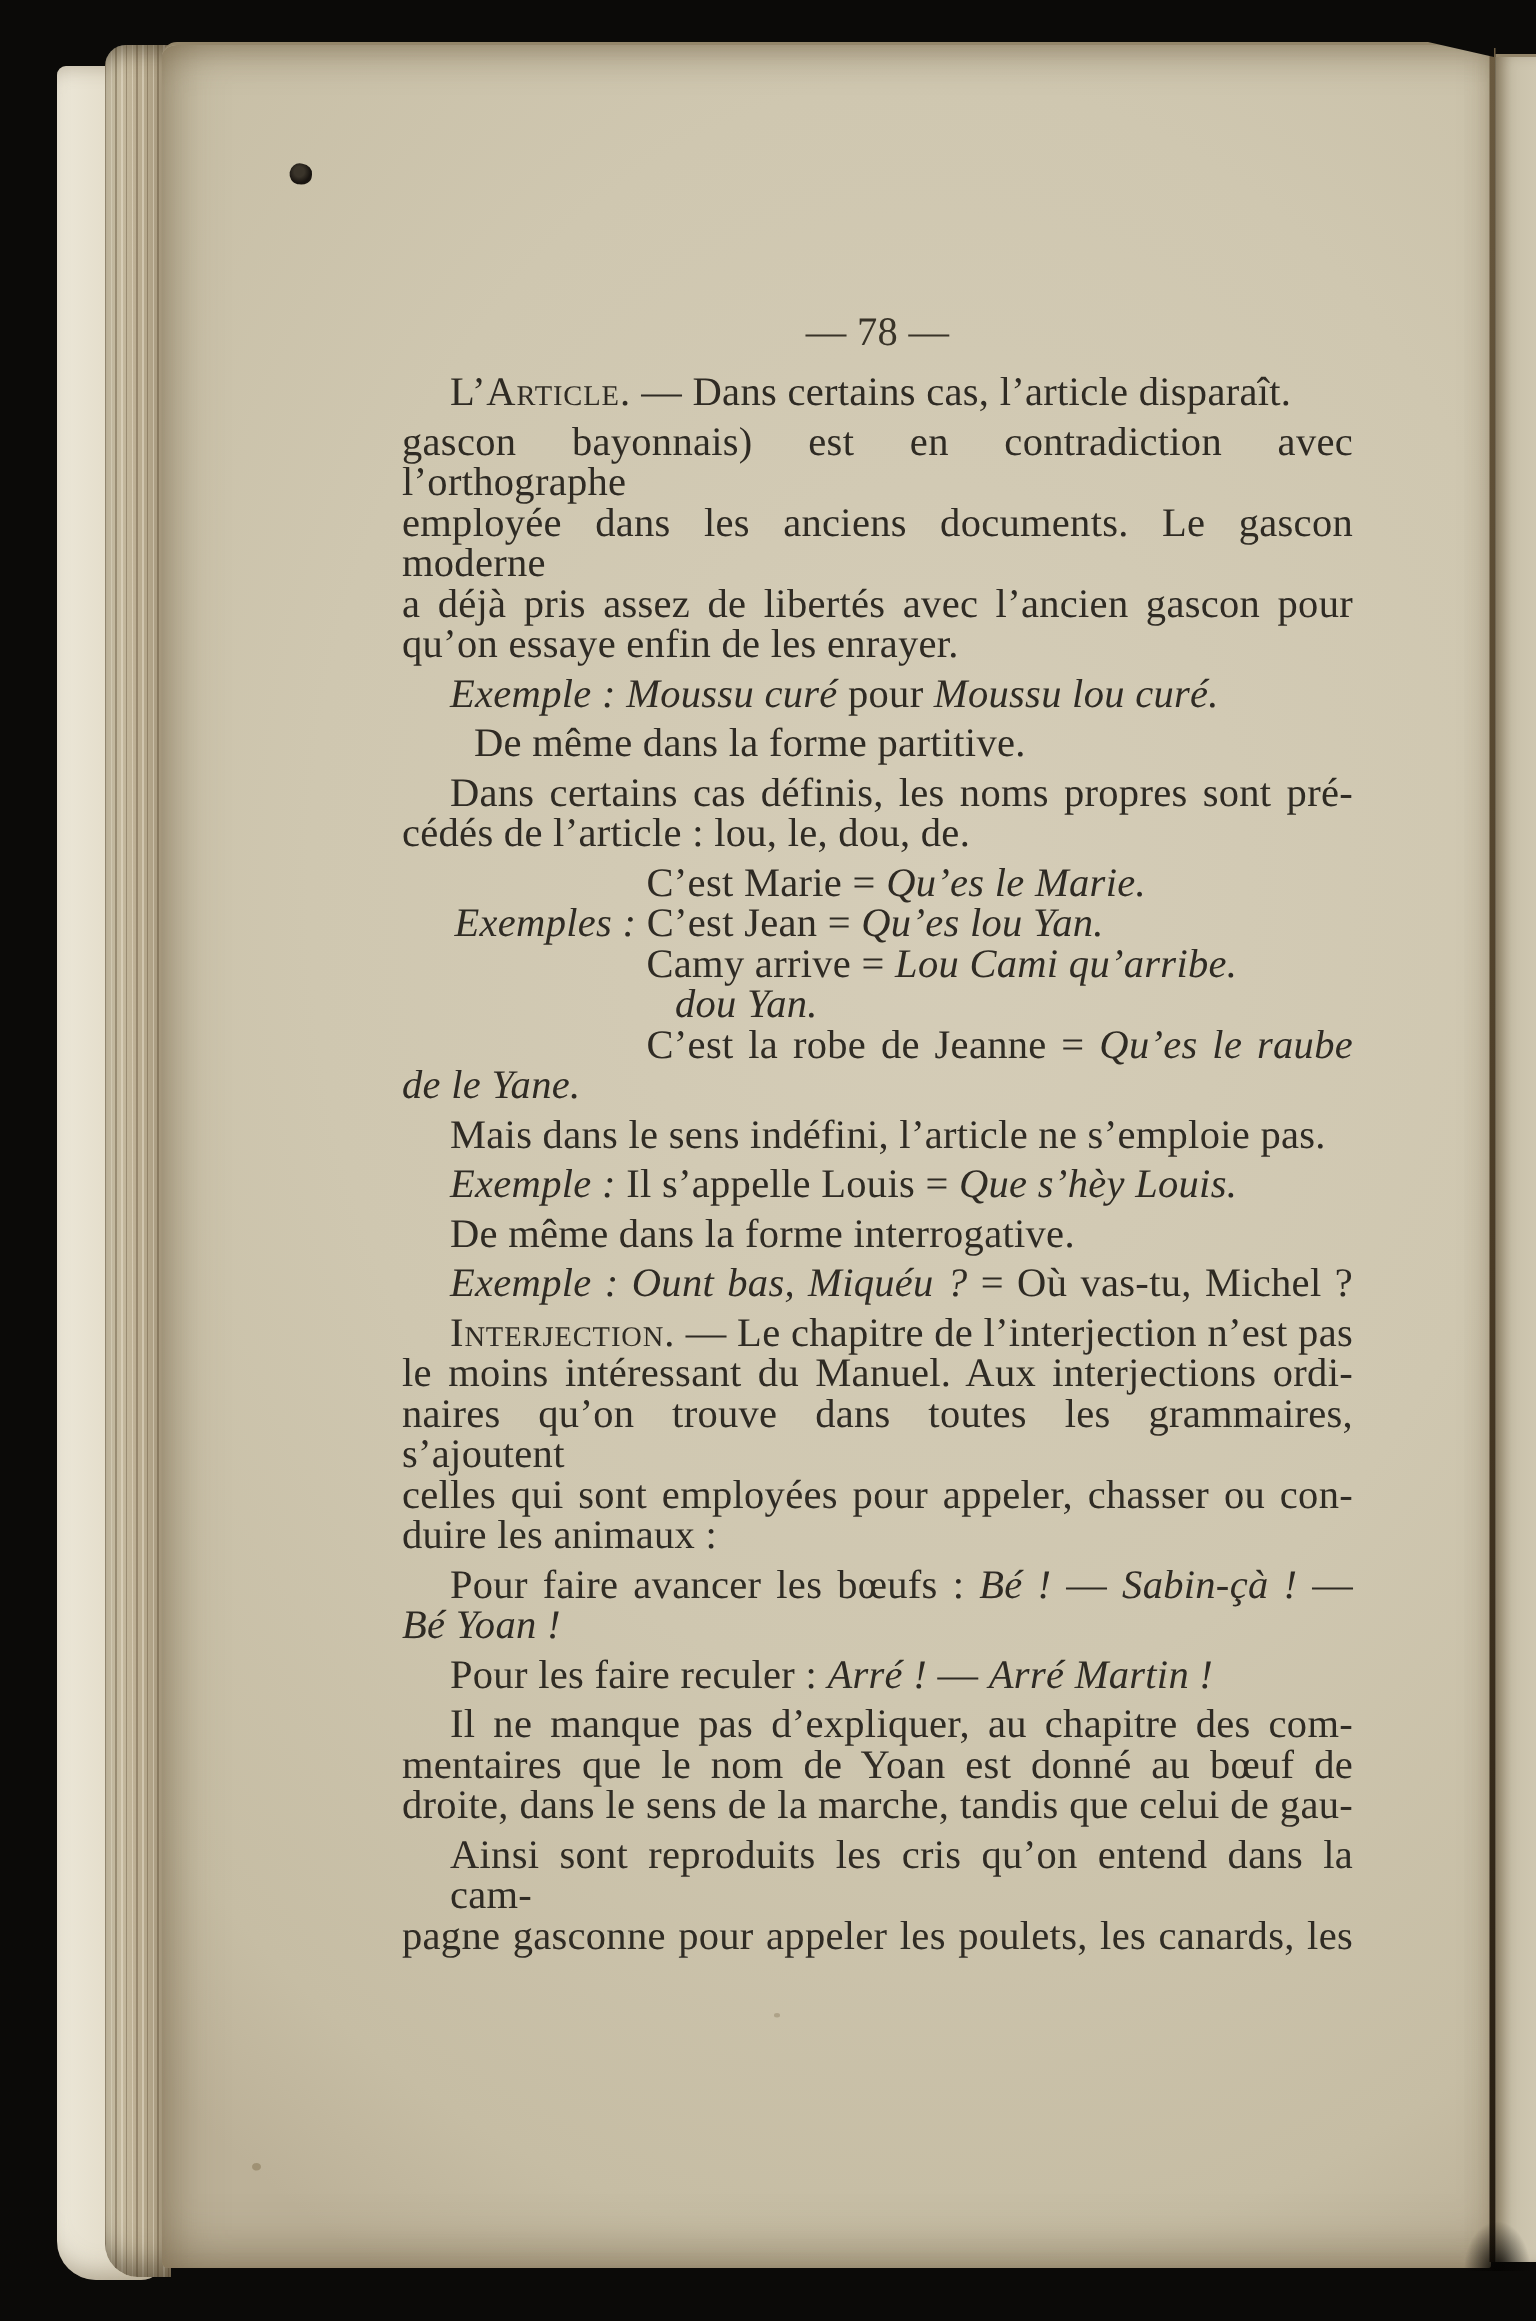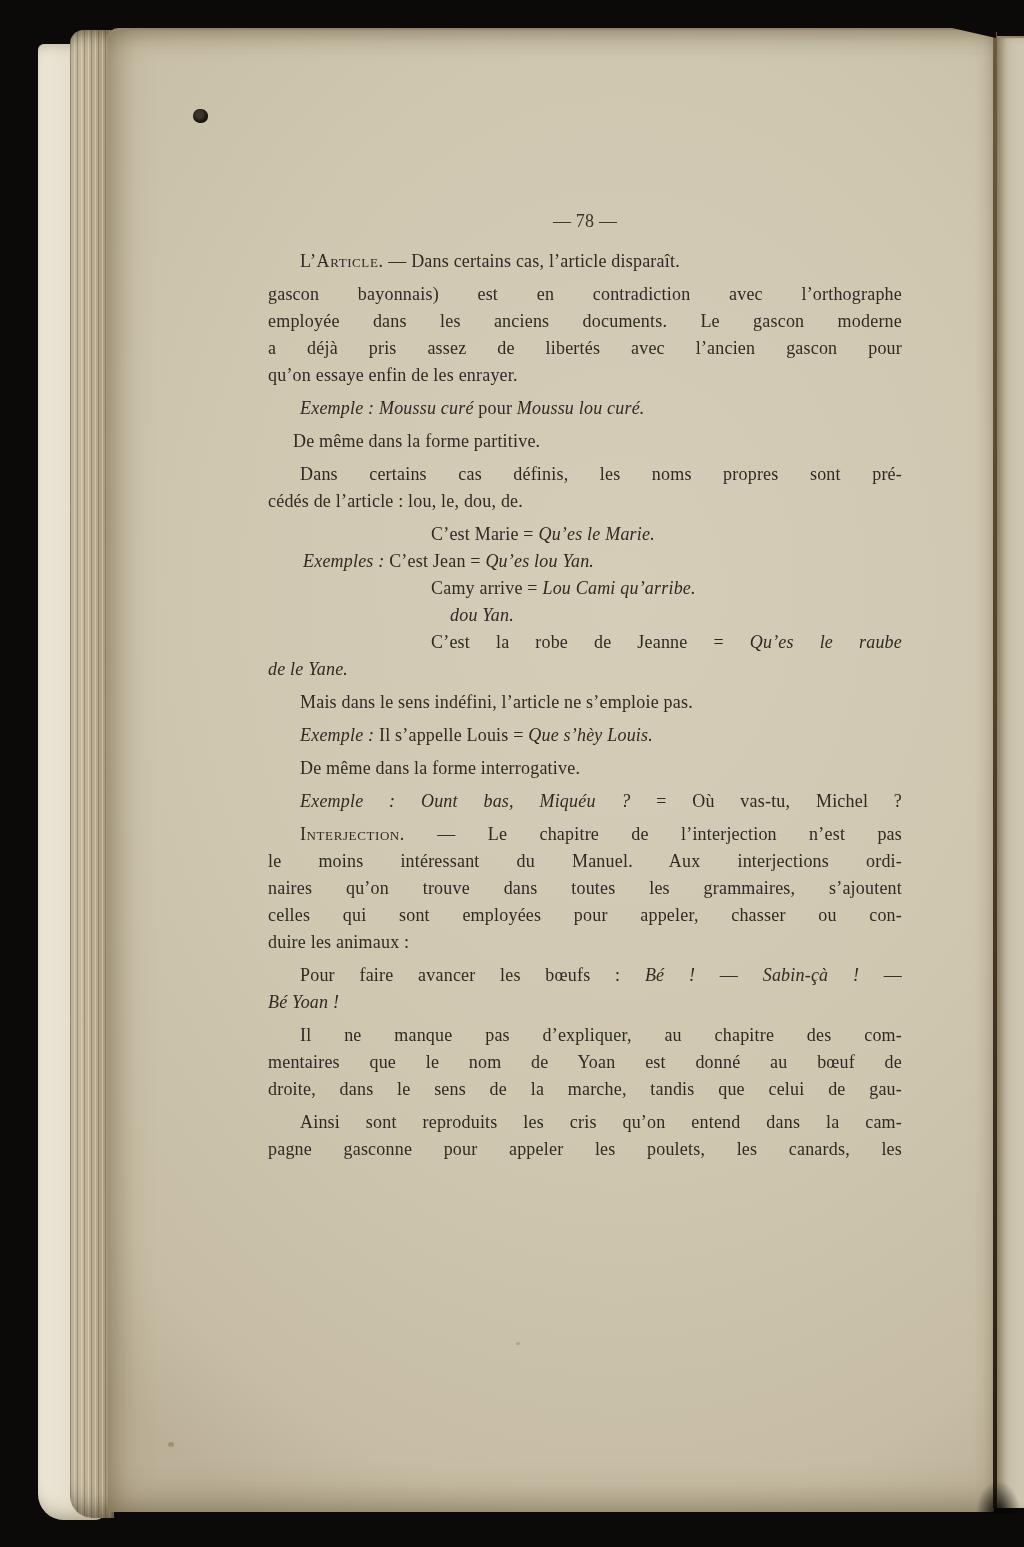--- a/index.html
+++ b/index.html
@@ -38,21 +38,21 @@
   .corner-notch{position:absolute;left:952px;top:28px;width:0;height:0;
     border-left:44px solid transparent;border-top:10px solid #0b0a08;}
   
   .ink-spot{position:absolute;left:193px;top:107px;width:15px;height:14px;
     background:radial-gradient(circle at 42% 40%, #3a342a 0 28%, #181410 62%, #221d15 100%);
     border-radius:48% 52% 55% 45%/52% 48% 45% 55%;transform:rotate(8deg);}
   .speck-1{position:absolute;left:168px;top:1442px;width:6px;height:5px;background:#978a6c;border-radius:50%;opacity:.8;}
   .speck-2{position:absolute;left:516px;top:1342px;width:4px;height:3px;background:#a2967a;border-radius:50%;opacity:.7;}
   
   .text-block{position:absolute;left:160px;top:178px;width:634px;color:#2f2b24;
-    font-size:18px;line-height:27px;letter-spacing:.2px;}
+    font-size:27px;line-height:27px;letter-spacing:.2px;}
   .page-number{text-align:center;margin-bottom:13px;color:#383328;}
   .para{margin-top:6px;}
   .para:first-of-type{margin-top:0;}
   .line{text-align:left;white-space:nowrap;}
   .line.j{white-space:normal;text-align:justify;text-align-last:justify;-moz-text-align-last:justify;}
   .i{font-style:italic;}
   .sc{font-variant:small-caps;letter-spacing:.6px;}
 </style>
 </head>
 <body>
@@ -72,21 +72,21 @@
           <div class="para">
             <div class="line j"><span>gascon bayonnais) est en contradiction avec l’orthographe</span></div>
             <div class="line j"><span>employée dans les anciens documents. Le gascon moderne</span></div>
             <div class="line j"><span>a déjà pris assez de libertés avec l’ancien gascon pour</span></div>
             <div class="line"><span>qu’on essaye enfin de les enrayer.</span></div>
           </div>
           <div class="para">
             <div class="line" style="margin-left: 32px;"><span class="i">Exemple : Moussu curé</span><span> pour </span><span class="i">Moussu lou curé.</span></div>
           </div>
           <div class="para">
-            <div class="line" style="margin-left: 25px;"><span>De même dans la forme partitive.</span></div>
+            <div class="line" style="margin-left: 48px;"><span>De même dans la forme partitive.</span></div>
           </div>
           <div class="para">
             <div class="line j" style="margin-left: 32px;"><span>Dans certains cas définis, les noms propres sont pré-</span></div>
             <div class="line"><span>cédés de l’article : lou, le, dou, de.</span></div>
           </div>
           <div class="para">
             <div class="line" style="margin-left: 163px;"><span>C’est Marie = </span><span class="i">Qu’es le Marie.</span></div>
             <div class="line" style="margin-left: 35px;"><span class="i">Exemples :</span><span> C’est Jean = </span><span class="i">Qu’es lou Yan.</span></div>
             <div class="line" style="margin-left: 163px;"><span>Camy arrive = </span><span class="i">Lou Cami qu’arribe.</span></div>
             <div class="line" style="margin-left: 182px;"><span class="i">dou Yan.</span></div>
@@ -110,20 +110,23 @@
             <div class="line j"><span>le moins intéressant du Manuel. Aux interjections ordi-</span></div>
             <div class="line j"><span>naires qu’on trouve dans toutes les grammaires, s’ajoutent</span></div>
             <div class="line j"><span>celles qui sont employées pour appeler, chasser ou con-</span></div>
             <div class="line"><span>duire les animaux :</span></div>
           </div>
           <div class="para">
             <div class="line j" style="margin-left: 32px;"><span>Pour faire avancer les bœufs : </span><span class="i">Bé !</span><span> — </span><span class="i">Sabin-çà !</span><span> —</span></div>
             <div class="line"><span class="i">Bé Yoan !</span></div>
           </div>
           <div class="para">
+            <div class="line" style="margin-left: 32px;"><span>Pour les faire reculer : </span><span class="i">Arré !</span><span> — </span><span class="i">Arré Martin !</span></div>
+          </div>
+          <div class="para">
             <div class="line j" style="margin-left: 32px;"><span>Il ne manque pas d’expliquer, au chapitre des com-</span></div>
             <div class="line j"><span>mentaires que le nom de Yoan est donné au bœuf de</span></div>
             <div class="line j"><span>droite, dans le sens de la marche, tandis que celui de gau-</span></div>
           </div>
           <div class="para">
             <div class="line j" style="margin-left: 32px;"><span>Ainsi sont reproduits les cris qu’on entend dans la cam-</span></div>
             <div class="line j"><span>pagne gasconne pour appeler les poulets, les canards, les</span></div>
           </div>
         </div>
     </div>

